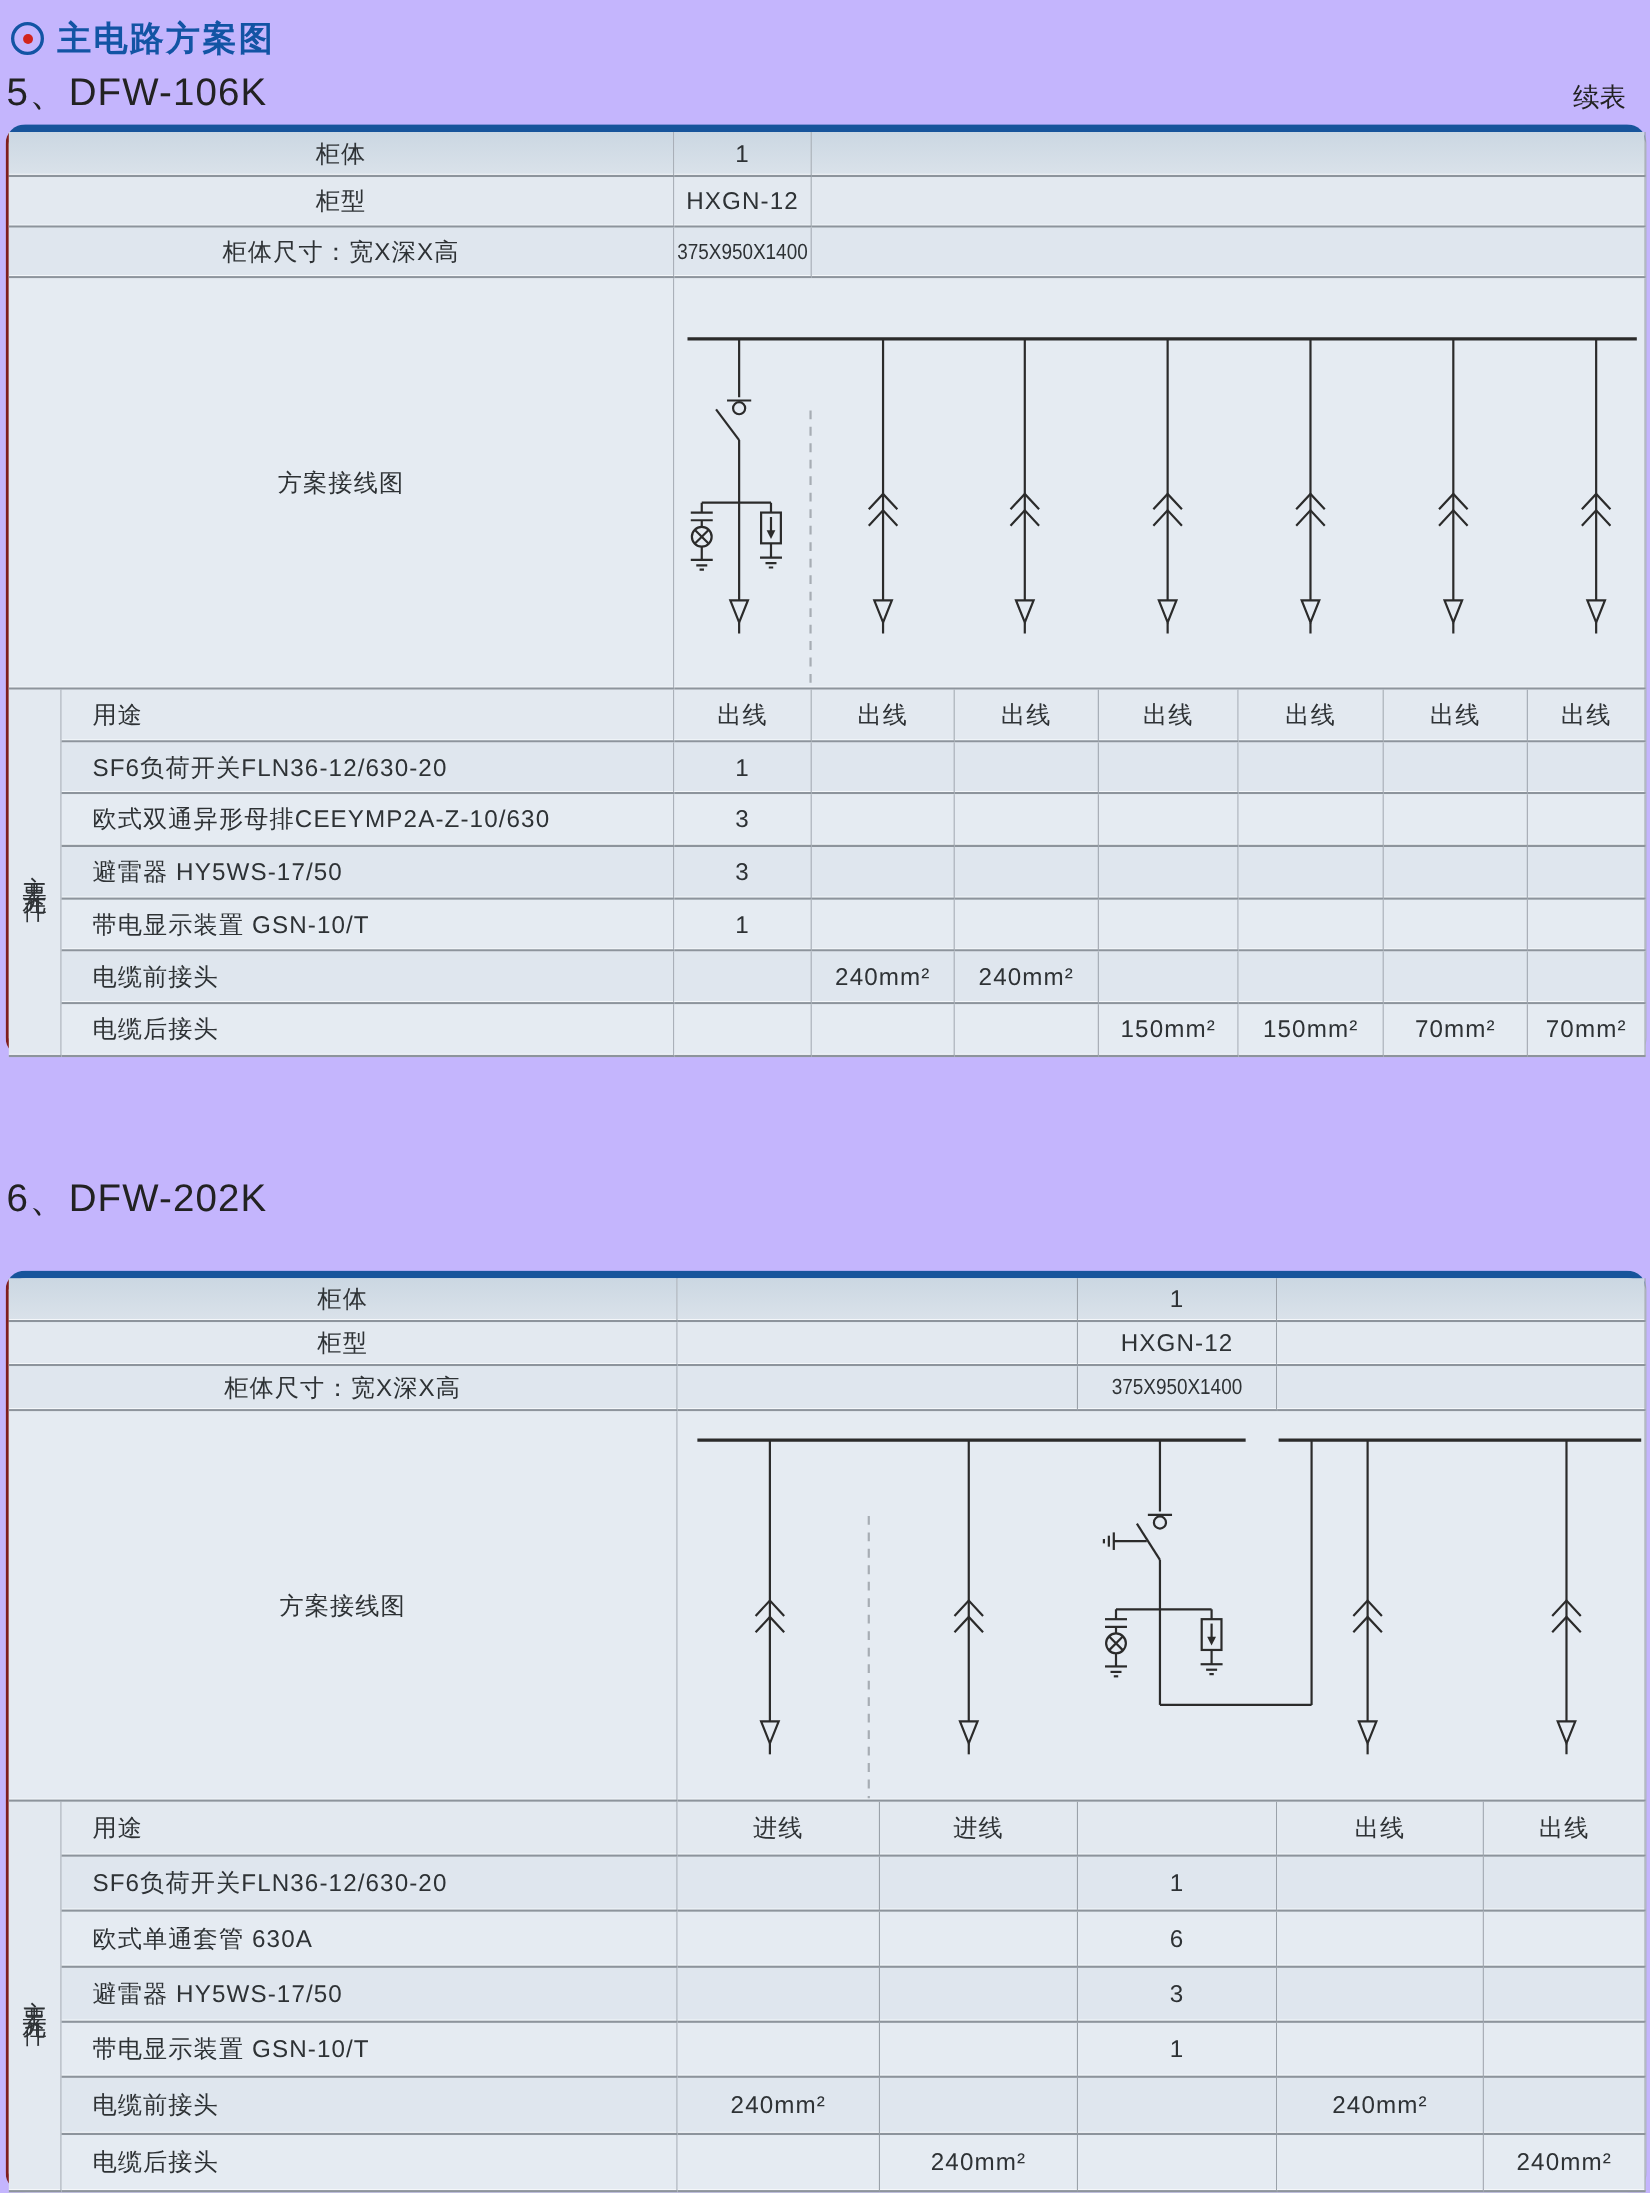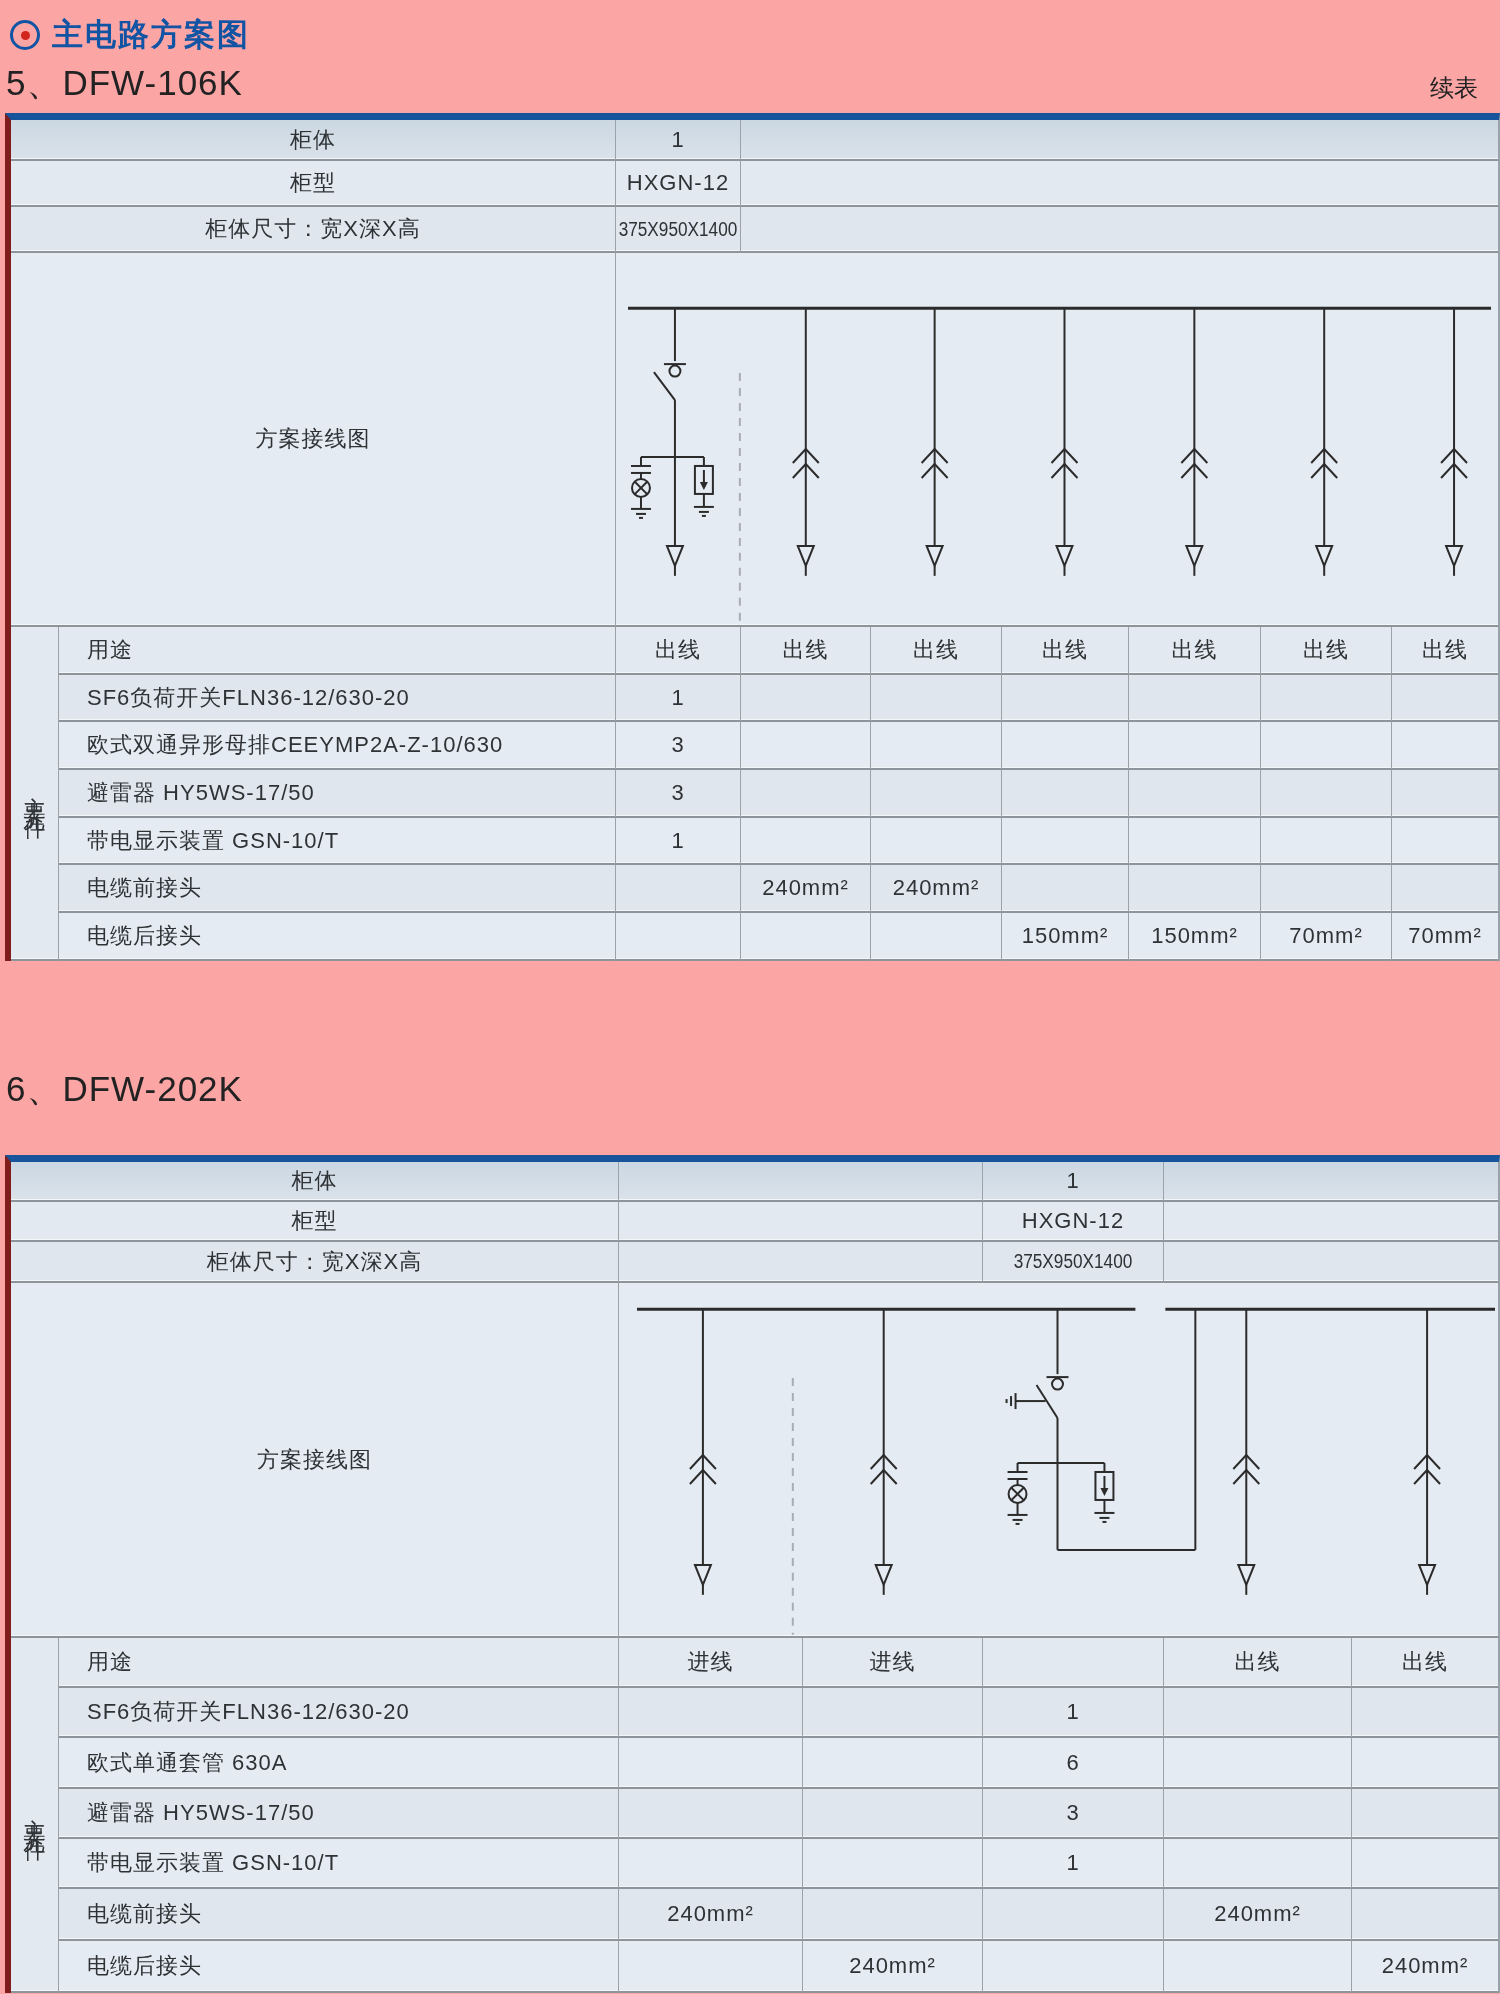--- a/index.html
+++ b/index.html
@@ -1,33 +1,33 @@
 <!DOCTYPE html>
 <html style="--accent-blue: #17549b; --title-blue: #1254a4; --dot-red: #d2251c;"><head>
 <meta charset="utf-8">
 <style>
   html,body{margin:0;padding:0;background:#ffffff;}
-  .page{position:relative;width:1500px;height:1994px;background:#fca5a5;overflow:hidden;
+  .page{position:relative;width:1500px;height:1994px;background:#c4b5fd;overflow:hidden;
         font-family:"Liberation Sans","DejaVu Sans",sans-serif;color:#2e3235;}
 
   
   .doc-title{position:absolute;top:14px;left:10px;display:flex;align-items:center;gap:12px;
              font-size:31px;font-weight:bold;color:var(--title-blue);letter-spacing:2px;}
   .tgt-icon{width:24px;height:24px;border:3px solid var(--title-blue);border-radius:50%;
             display:flex;align-items:center;justify-content:center;}
   .tgt-icon i{width:9px;height:9px;background:var(--dot-red);border-radius:50%;}
   .sec-title{position:absolute;left:6px;font-size:35px;color:#222;letter-spacing:1px;}
   .sec1{top:60px;} .sec2{top:1066px;}
   .cont-note{position:absolute;top:72px;right:22px;font-size:24px;color:#222;}
 
   
   .sch-table{position:absolute;left:5px;width:1488px;display:grid;
              border-top:7px solid var(--accent-blue);
-             border-left:6px solid #7f1d1d;border-right:1px solid #9aa1a8;
-             background:#e4eaf1;}
+             border-left:3px solid #7f1d1d;border-right:1px solid #9aa1a8;
+             background:#e4eaf1;border-radius:18px;}
   .t1{top:113px;grid-template-columns:48px 557px 125px 130px 131px 127px 132px 131px 107px;
       grid-template-rows:41px 46px 46px 374px 48px 47px 48px 48px 47px 48px 48px;}
   .t2{top:1155px;grid-template-columns:48px 560px 184px 180px 181px 188px 147px;
       grid-template-rows:40px 40px 41px 355px 50px 50px 51px 50px 50px 52px 52px;}
 
   .cell{border-right:1px solid #9ba2aa;border-bottom:2px solid #8d949c;
         display:flex;align-items:center;justify-content:center;
         font-size:22px;letter-spacing:1px;position:relative;box-shadow:inset 0 -1px 0 #f4f7fa;}
   .bgA{background:linear-gradient(180deg,#cbd7e2,#dae2ea);}
   .bgB{background:#e3e9f0;} .bgC{background:#dfe6ee;} .bgD{background:#e5ebf2;}

